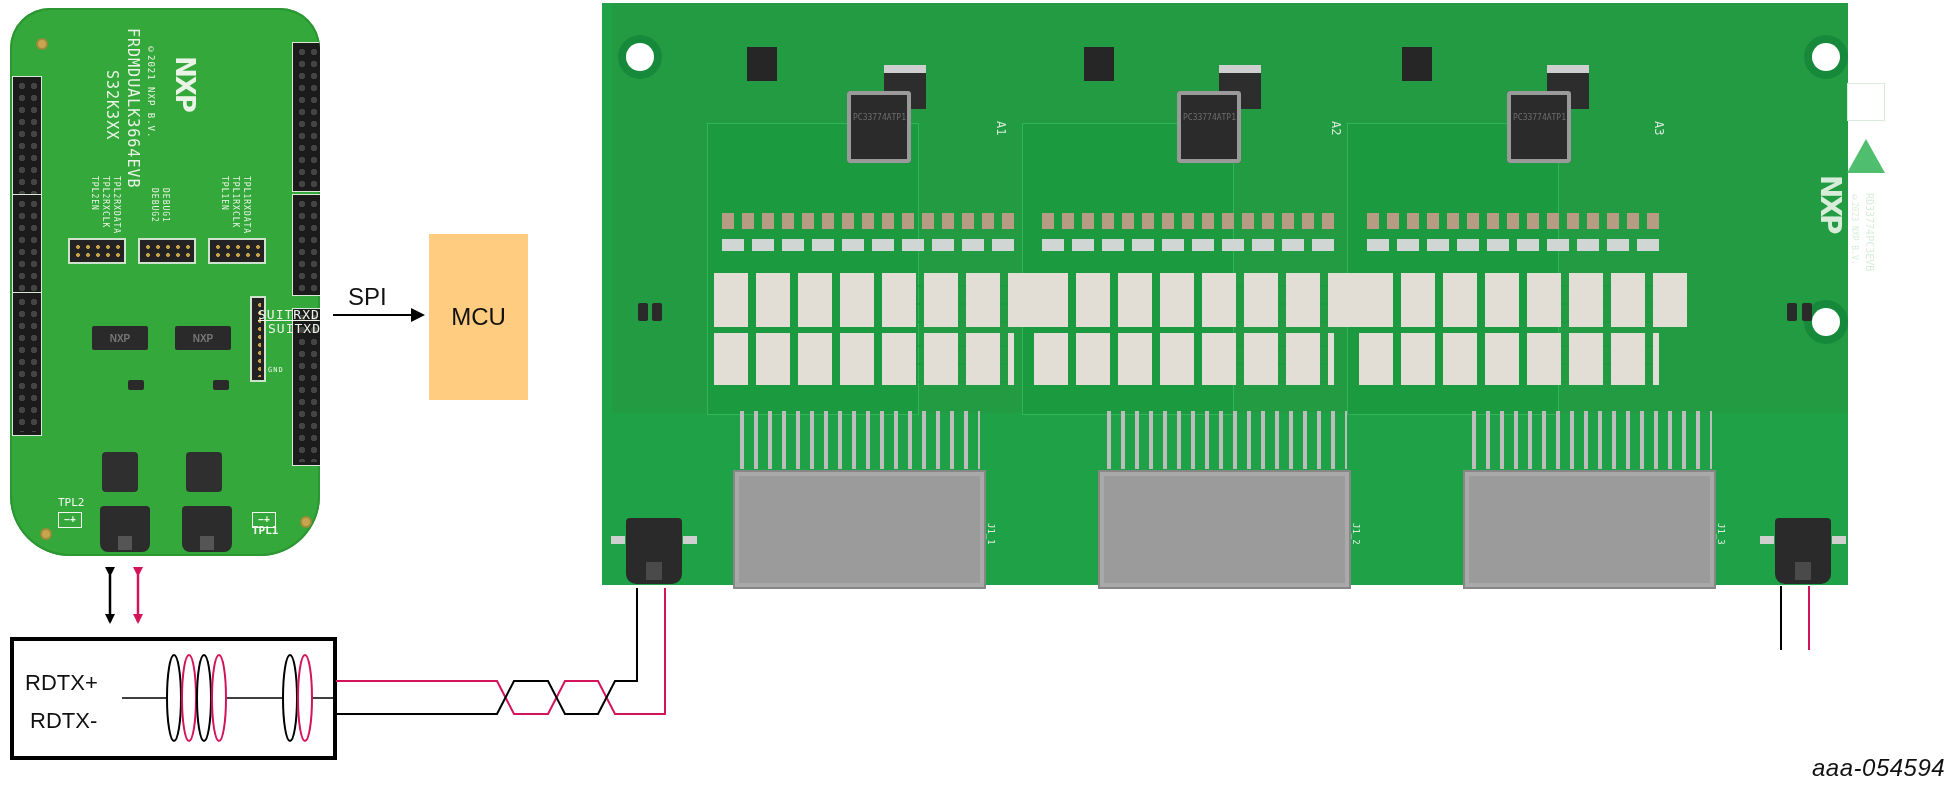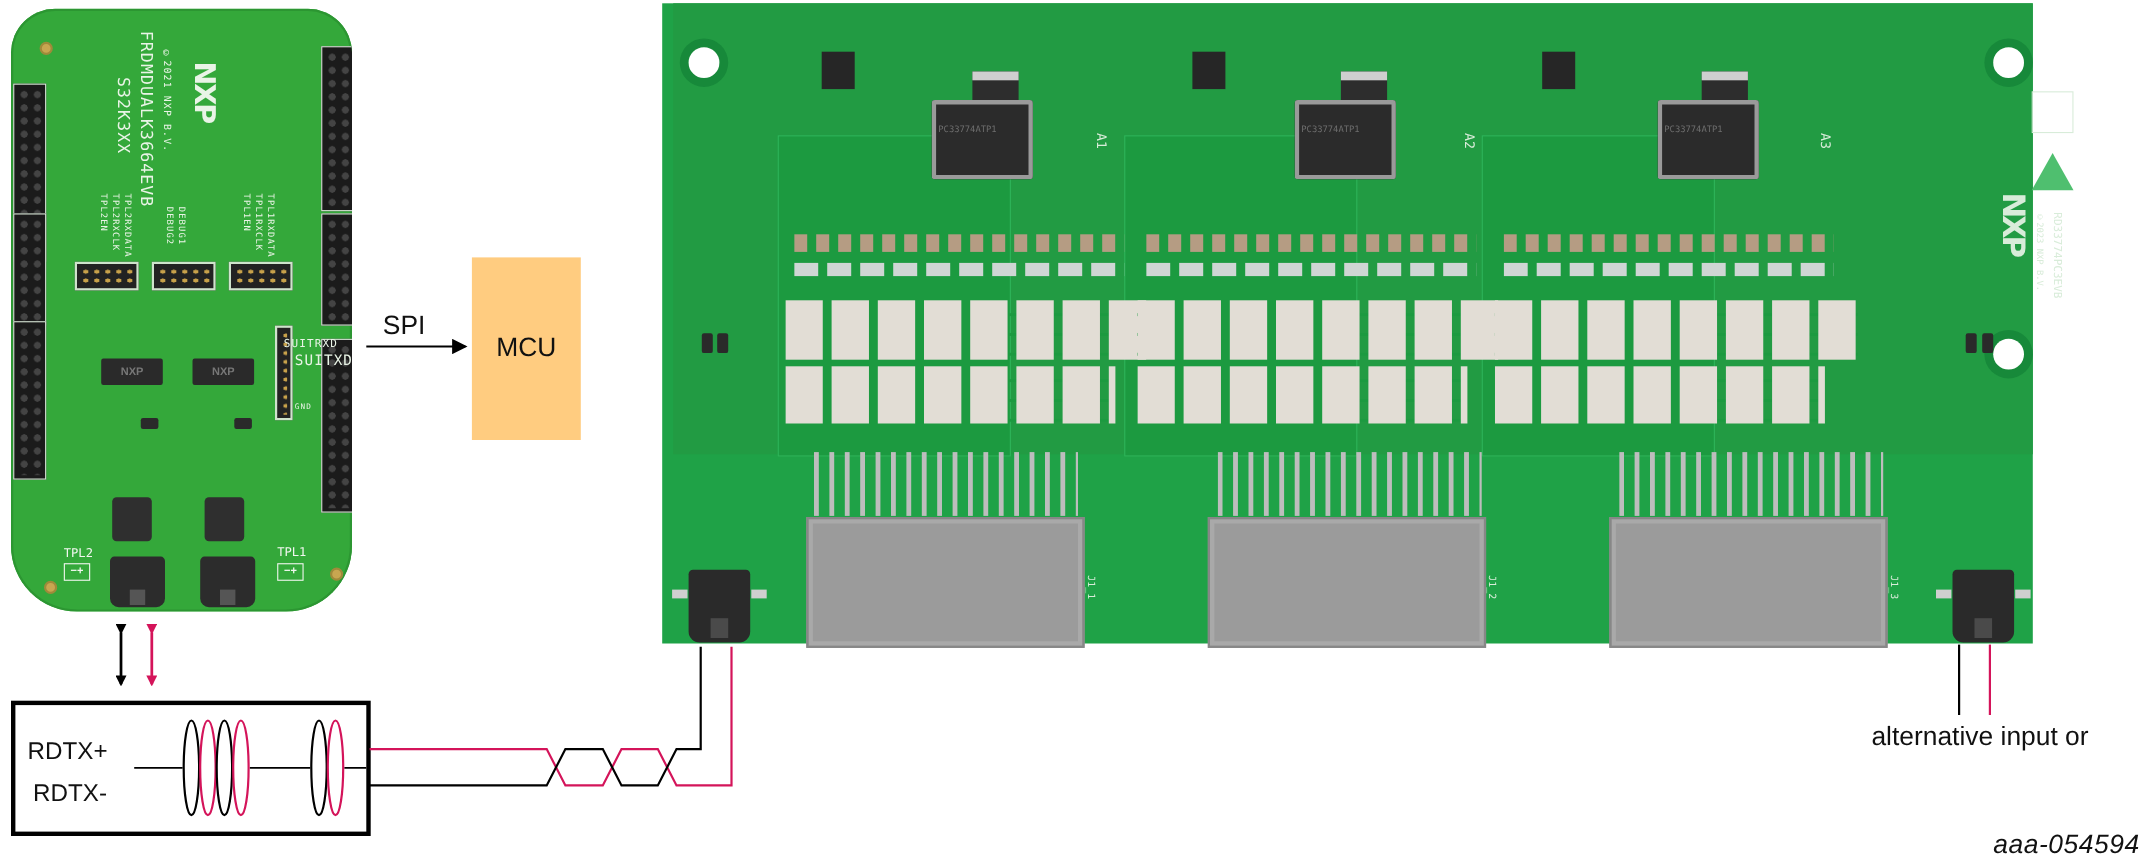--- a/index.html
+++ b/index.html
@@ -25,21 +25,21 @@
 
   
   .mcu { left: 429px; top: 234px; width: 99px; height: 166px; background: #ffcc80; display: flex; align-items: center; justify-content: center; font-size: 24px; color: #111; }
   .spi-label { left: 348px; top: 283px; font-size: 24px; color: #111; }
 
   
   .bigboard { left: 602px; top: 3px; width: 1246px; height: 582px; background: #1fa247; }
   .bigboard .upper { position: absolute; left: 10px; top: 0; right: 0; height: 410px; background: #229b43; }
   .section { position: absolute; top: 120px; height: 290px; background: #1c9a40; border: 1px solid #2fb55a; }
   .mounthole { position: absolute; width: 28px; height: 28px; border-radius: 50%; background: #ffffff; box-shadow: 0 0 0 8px #17893a; }
-  .bigic { position: absolute; width: 92px; height: 72px; background: #2b2b2b; border-radius: 3px; box-shadow: 0 0 0 4px #9a9a9a inset; }
+  .bigic { position: absolute; width: 64px; height: 72px; background: #2b2b2b; border-radius: 3px; box-shadow: 0 0 0 4px #9a9a9a inset; }
   .bigic .t { position: absolute; left: 6px; top: 22px; color: #6d6d6d; font-size: 8px; font-family: "DejaVu Sans Mono", monospace; }
   .so8 { position: absolute; width: 30px; height: 34px; background: #262626; }
   .reg { position: absolute; width: 42px; height: 36px; background: #2d2d2d; border-top: 8px solid #cfcfcf; }
   .caprow { position: absolute; height: 16px; background-image: linear-gradient(90deg, #b59c83 0 12px, transparent 12px 20px); background-size: 20px 16px; }
   .resrow { position: absolute; height: 12px; background-image: linear-gradient(90deg, #cfd6d4 0 22px, transparent 22px 30px); background-size: 30px 12px; }
   .resgrid { position: absolute; background-image: linear-gradient(90deg, #e2ddd5 0 34px, transparent 34px 42px), linear-gradient(0deg, transparent 0 4px, #1c9a40 4px 6px, transparent 6px); background-size: 42px 18px, 42px 18px; }
   .pinsrow { position: absolute; height: 58px; background-image: linear-gradient(90deg, #bdbdbd 0 4px, transparent 4px 14px); background-size: 14px 58px; }
   .bigconn { position: absolute; top: 467px; width: 249px; height: 115px; background: #9b9b9b; border: 2px solid #878787; box-shadow: inset 0 0 0 4px #a9a9a9; }
   .tplconn { position: absolute; width: 56px; height: 66px; background: #2a2a2a; border-radius: 4px 4px 10px 10px; }
   .tplconn::after { content: ""; position: absolute; left: 20px; bottom: 4px; width: 16px; height: 18px; background: #4a4a4a; }
@@ -79,40 +79,40 @@
   <div class="silk vtext" style="left:151px; top:180px; font-size:8px;">DEBUG1</div>
   <div class="silk vtext" style="left:210px; top:168px; font-size:8px;">TPL1EN</div>
   <div class="silk vtext" style="left:221px; top:168px; font-size:8px;">TPL1RXCLK</div>
   <div class="silk vtext" style="left:232px; top:168px; font-size:8px;">TPL1RXDATA</div>
 
   <div class="pinhdr" style="left:58px; top:230px; width:54px;"></div>
   <div class="pinhdr" style="left:128px; top:230px; width:54px;"></div>
   <div class="pinhdr" style="left:198px; top:230px; width:54px;"></div>
 
   <div class="pinhdr" style="left:240px; top:288px; width:12px; height:82px;"></div>
-  <div class="silk" style="left:248px; top:299px; font-size:10px;">SUITRXD</div>
+  <div class="silk" style="left:248px; top:299px; font-size:13px;text-decoration:underline;">SUITRXD</div>
   <div class="silk" style="left:258px; top:313px; font-size:13px;">SUITXD</div>
   <div class="silk" style="left:258px; top:358px; font-size:7px;">GND</div>
 
   <div class="ic" style="left:82px; top:318px; width:56px; height:24px;">
       <span class="logo">NXP</span>
     </div>
   <div class="ic" style="left:165px; top:318px; width:56px; height:24px;">
       <span class="logo">NXP</span>
     </div>
 
   <div class="ic" style="left:118px; top:372px; width:16px; height:10px;"></div>
   <div class="ic" style="left:203px; top:372px; width:16px; height:10px;"></div>
 
   <div class="xfmr" style="left:92px; top:444px;"></div>
   <div class="xfmr" style="left:176px; top:444px;"></div>
 
   <div class="tpl-lbl" style="left:48px; top:488px;">TPL2</div>
   <div class="pm" style="left:48px; top:504px;">−+</div>
-  <div class="tpl-lbl" style="left:242px; top:487px;">TPL1</div>
+  <div class="tpl-lbl" style="left:242px; top:516px;font-weight:bold;">TPL1</div>
   <div class="pm" style="left:242px; top:504px;">−+</div>
 
   <div class="conn-small" style="left:90px; top:498px;"></div>
   <div class="conn-small" style="left:172px; top:498px;"></div>
 
   <div class="hole" style="left:26px; top:30px;"></div>
   <div class="hole" style="left:30px; top:520px;"></div>
   <div class="hole" style="left:290px; top:508px;"></div>
 </div>
 
@@ -196,21 +196,20 @@
   <div class="bigsilk vtext" style="left:1262px; top:190px; font-size:10px;">RD33774PC3EVB</div>
   <div class="abs" style="left:1245px; top:80px; width:36px; height:36px; border:1px solid #d8ecd9;"></div>
   <div class="abs" style="left:1245px; top:136px; width:0; height:0; border-left:19px solid transparent; border-right:19px solid transparent; border-bottom:34px solid #4fbf6f;"></div>
 </div>
 
 <div class="abs rdtx-box"></div>
 <div class="abs rdtx-label" style="left:25px; top:670px;">RDTX+</div>
 <div class="abs rdtx-label" style="left:30px; top:708px;">RDTX-</div>
 
 <div class="abs alt-text">
-  <div>alternative input or</div>
 </div>
 <div class="abs fig-id">aaa-054594</div>
 
 <svg class="overlay" width="1957" height="786" viewBox="0 0 1957 786">
   <defs>
     <marker id="arrBlack" markerWidth="10" markerHeight="10" refX="8" refY="5" orient="auto" markerUnits="userSpaceOnUse">
       <path d="M0,0 L10,5 L0,10 z" fill="#000"></path>
     </marker>
     <marker id="arrCrimson" markerWidth="10" markerHeight="10" refX="8" refY="5" orient="auto" markerUnits="userSpaceOnUse">
       <path d="M0,0 L10,5 L0,10 z" fill="#d4145a"></path>

